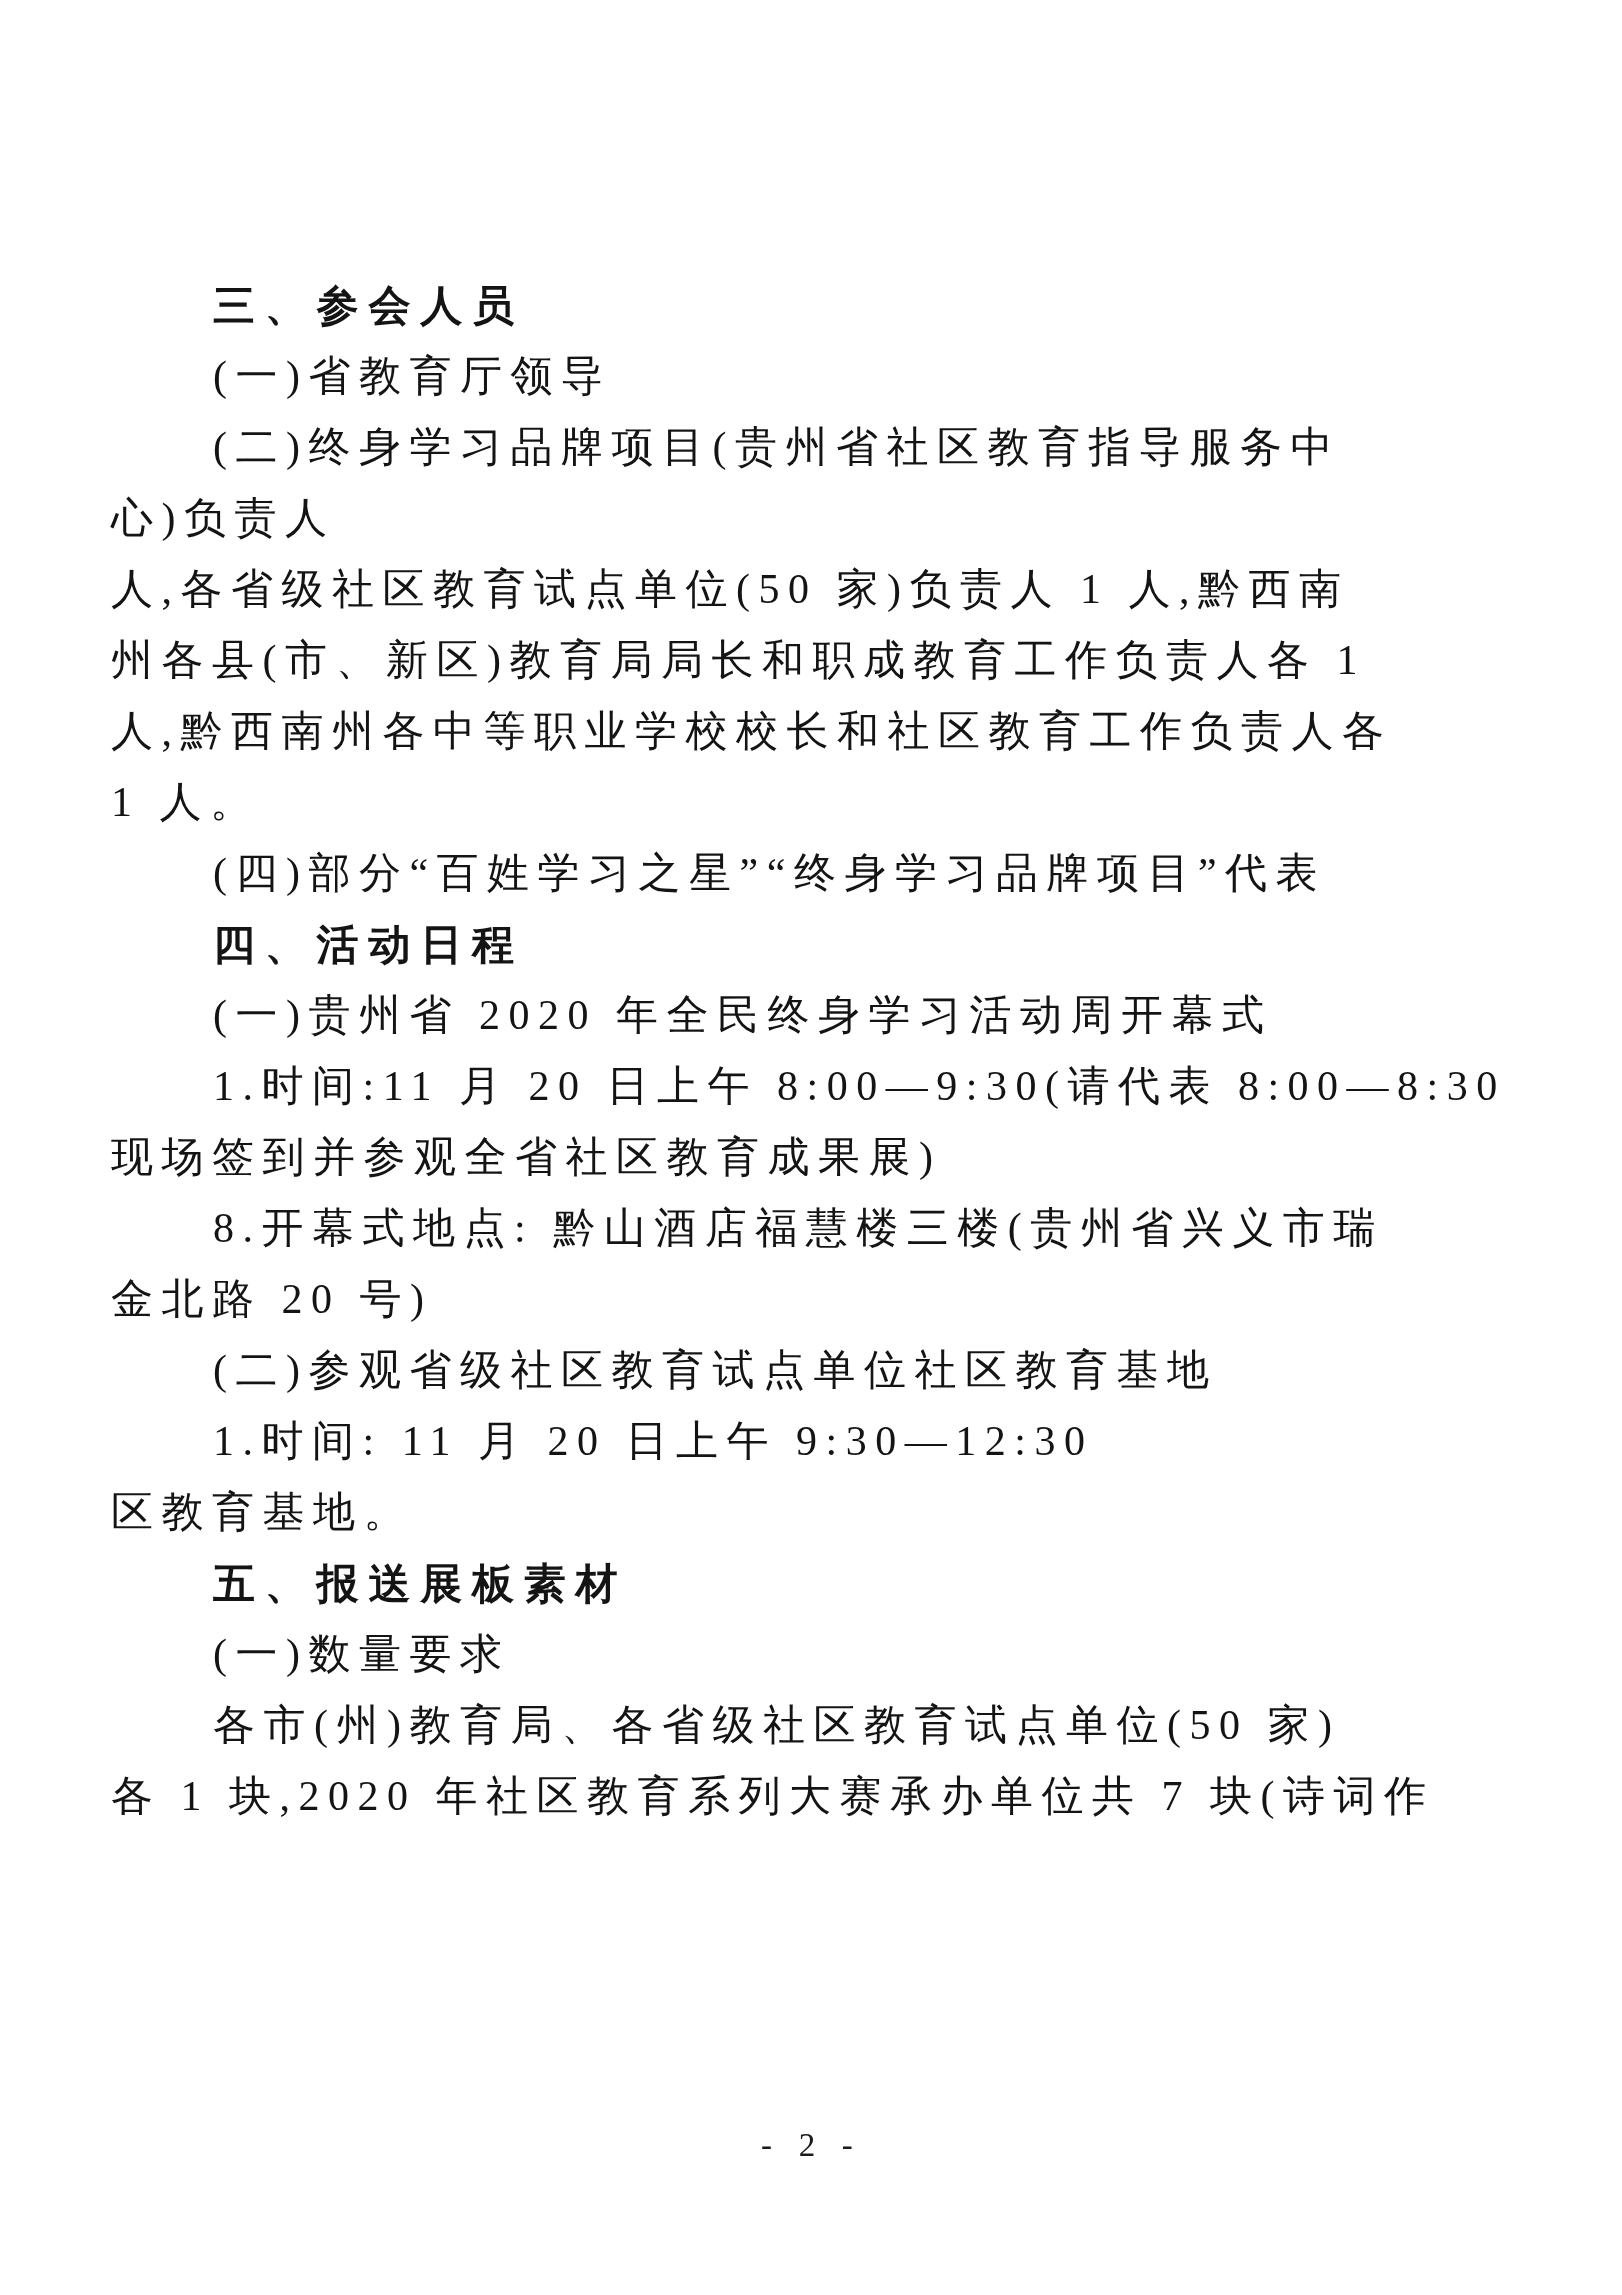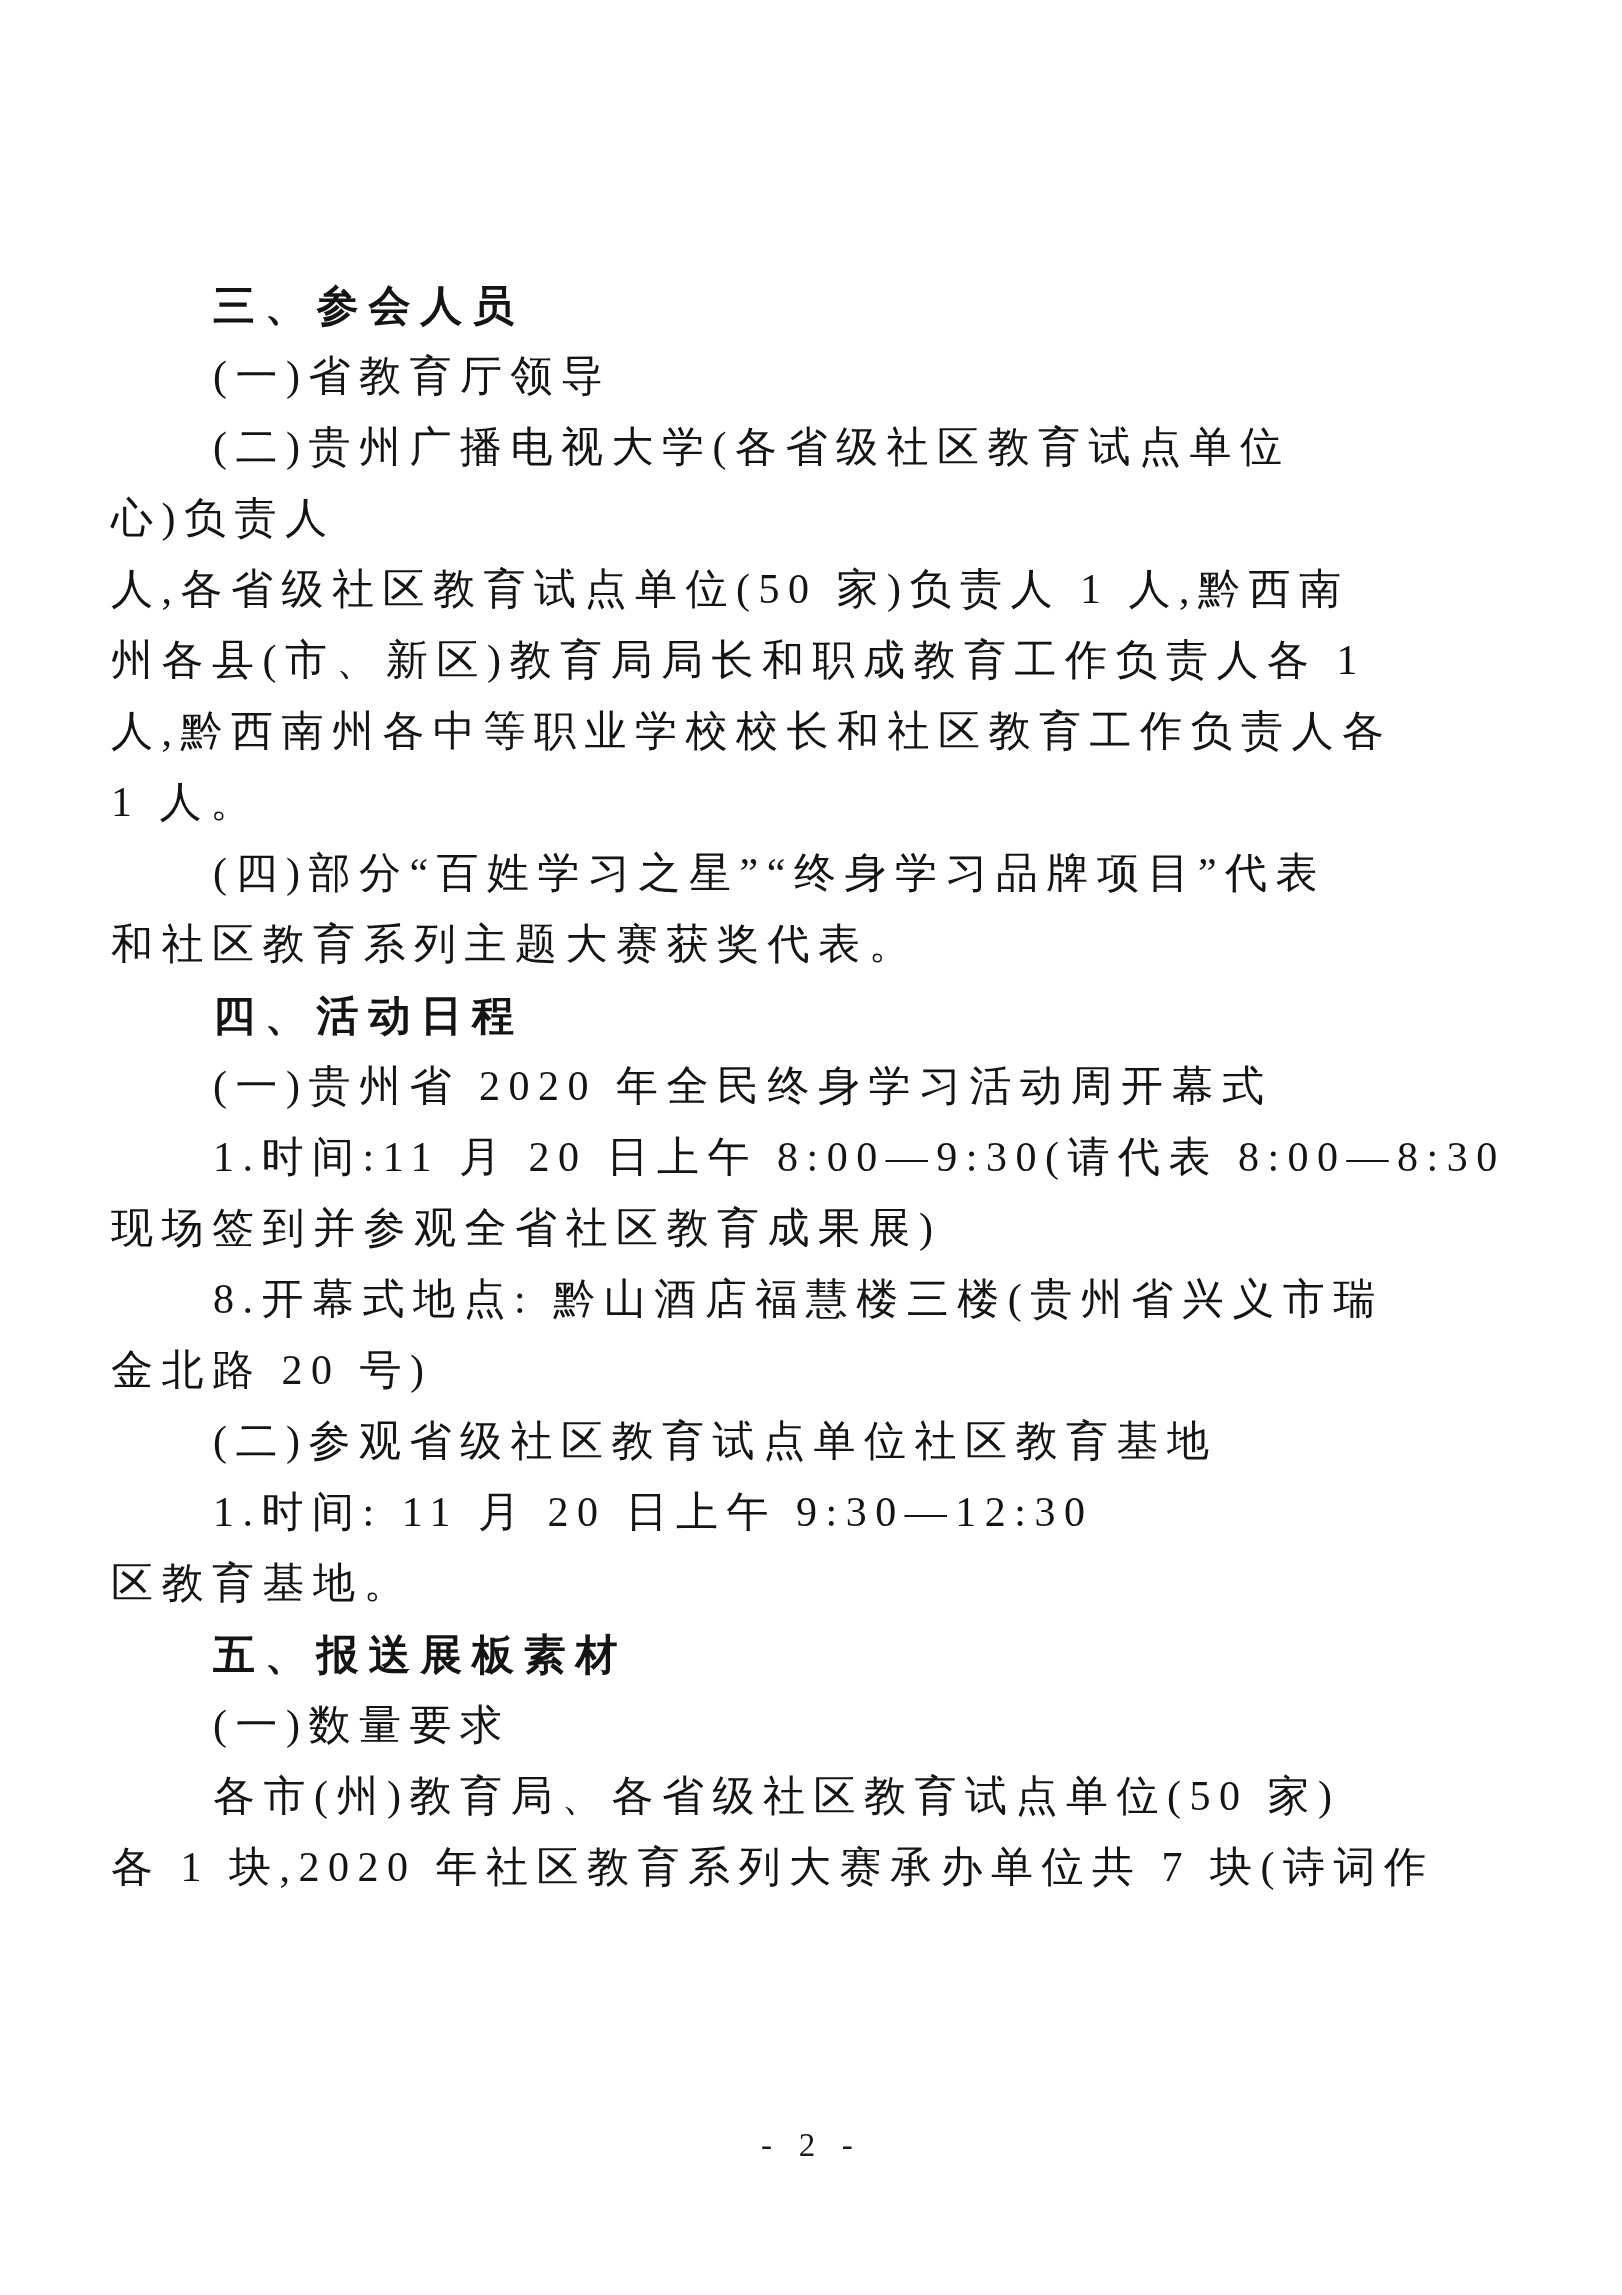--- a/index.html
+++ b/index.html
@@ -50,28 +50,27 @@
     font-family: "Liberation Serif", "DejaVu Serif", serif;
   }
 </style>
 </head>
 <body>
 
 <div class="page">
   <div class="content" id="document-body">
       <div class="line indent heading">三、参会人员</div>
       <div class="line indent">(一)省教育厅领导</div>
-      <div class="line indent">(二)贵州广播电视大学(各省级社区教育试点单位</div>
+      <div class="line indent">(二)终身学习品牌项目(贵州省社区教育指导服务中</div>
       <div class="line">心)负责人</div>
       <div class="line">人,各省级社区教育试点单位(50 家)负责人 1 人,黔西南</div>
       <div class="line">州各县(市、新区)教育局局长和职成教育工作负责人各 1</div>
       <div class="line">人,黔西南州各中等职业学校校长和社区教育工作负责人各</div>
       <div class="line">1 人。</div>
       <div class="line indent">(四)部分“百姓学习之星”“终身学习品牌项目”代表</div>
-      <div class="line">和社区教育系列主题大赛获奖代表。</div>
       <div class="line indent heading">四、活动日程</div>
       <div class="line indent">(一)贵州省 2020 年全民终身学习活动周开幕式</div>
       <div class="line indent">1.时间:11 月 20 日上午 8:00—9:30(请代表 8:00—8:30</div>
       <div class="line">现场签到并参观全省社区教育成果展)</div>
       <div class="line indent">8.开幕式地点: 黔山酒店福慧楼三楼(贵州省兴义市瑞</div>
       <div class="line">金北路 20 号)</div>
       <div class="line indent">(二)参观省级社区教育试点单位社区教育基地</div>
       <div class="line indent">1.时间: 11 月 20 日上午 9:30—12:30</div>
       <div class="line">区教育基地。</div>
       <div class="line indent heading">五、报送展板素材</div>

